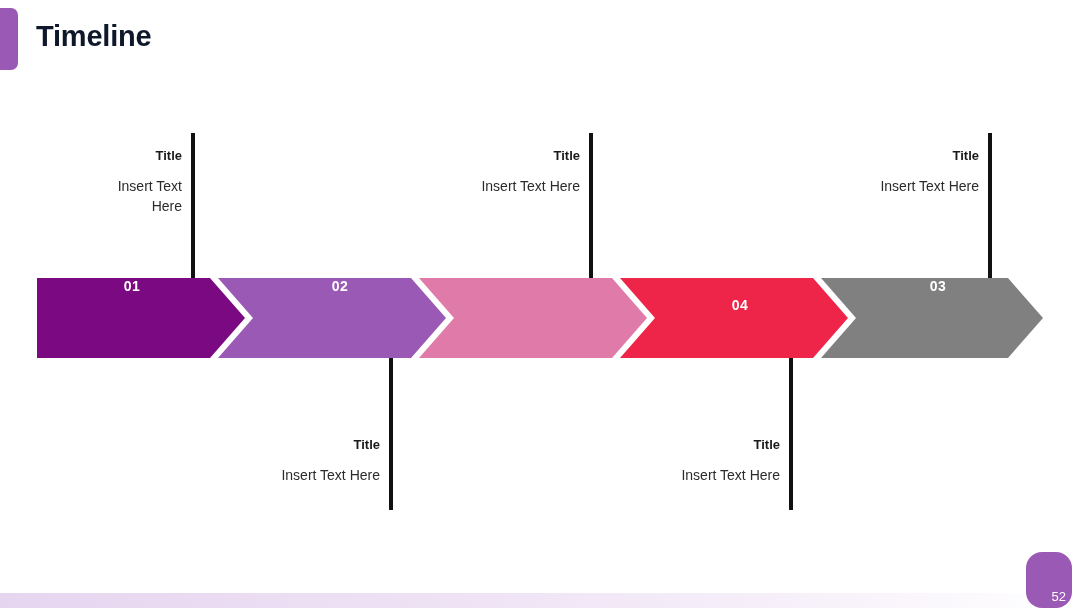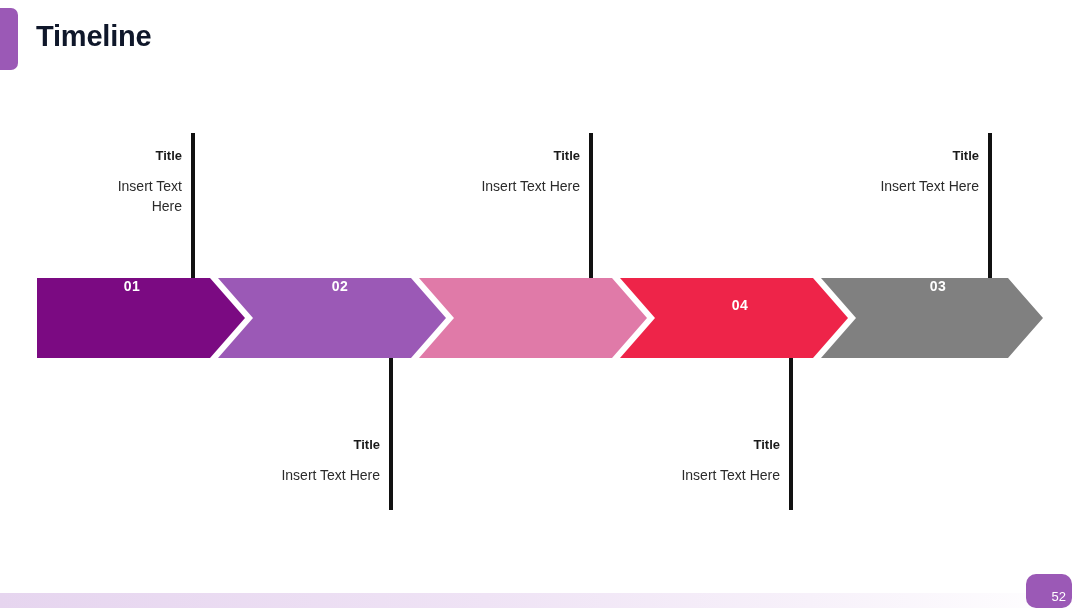--- a/index.html
+++ b/index.html
@@ -95,23 +95,23 @@
     bottom: 0;
     width: 1080px;
     height: 15px;
     background: linear-gradient(to right, #e6d5ef 0%, #efe3f5 45%, #f7f1fa 75%, #ffffff 100%);
   }
   .page-badge {
     position: absolute;
     right: 8px;
     bottom: 0px;
     width: 46px;
-    height: 34px;
+    height: 56px;
     background: #9B59B6;
-    border-radius: 10px;
+    border-radius: 16px;
     color: #ffffff;
     font-size: 13px;
     display: flex;
     align-items: flex-end;
     justify-content: flex-end;
     padding: 0 6px 4px 0;
     box-sizing: border-box;
   }
 </style>
 </head>

